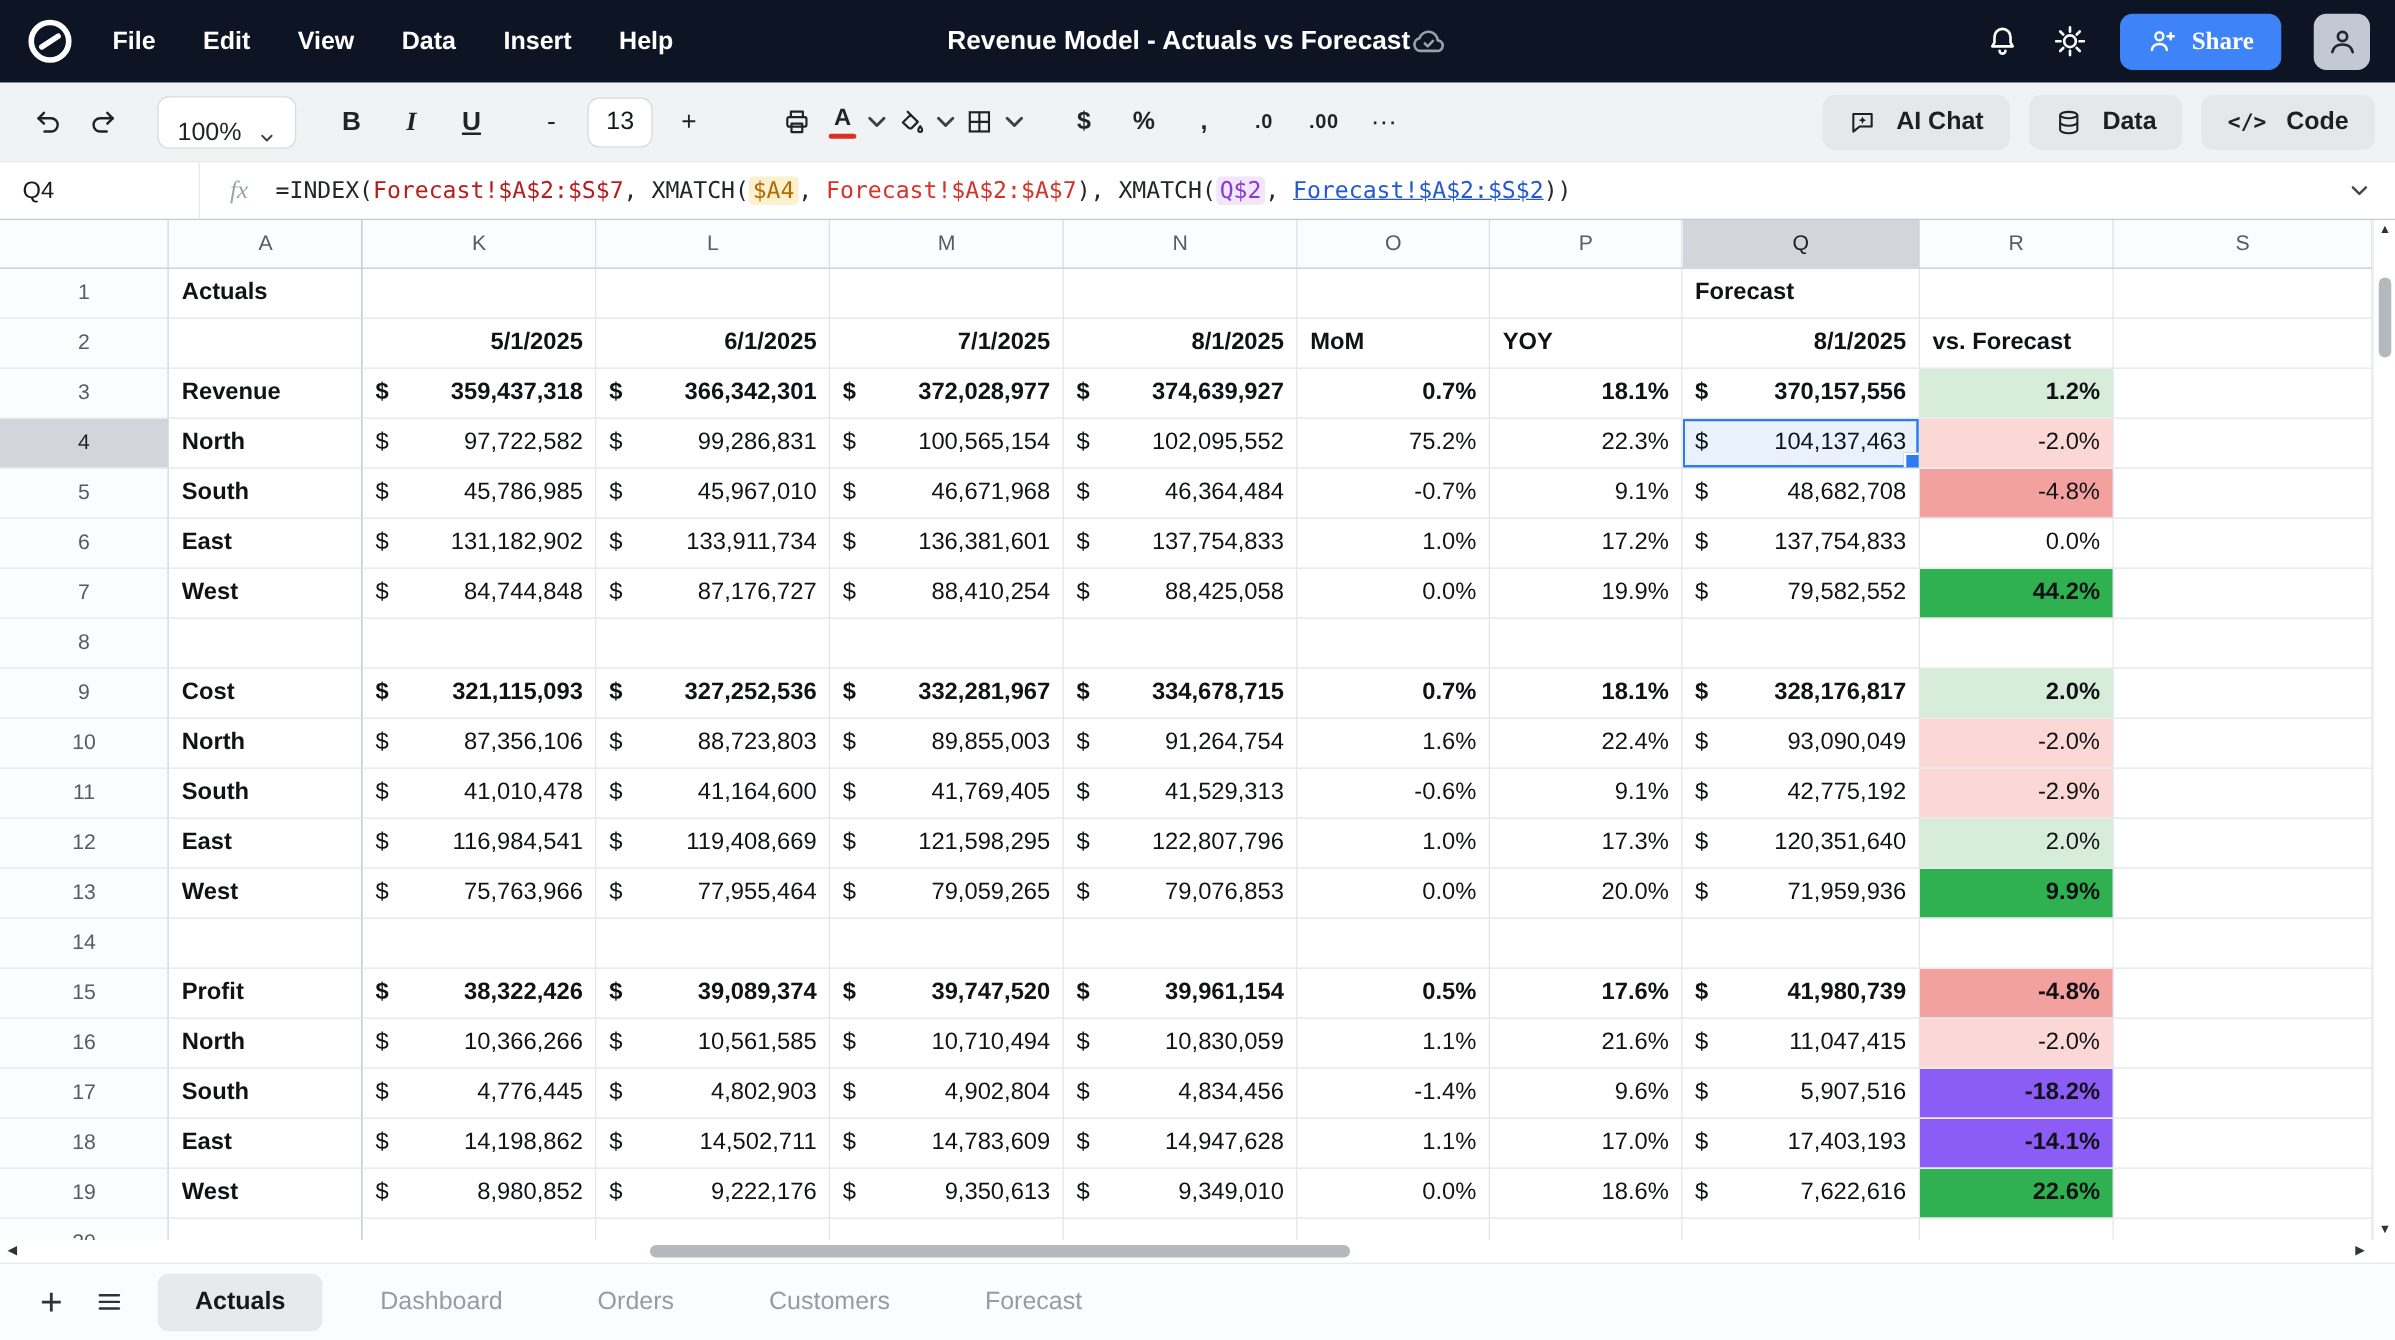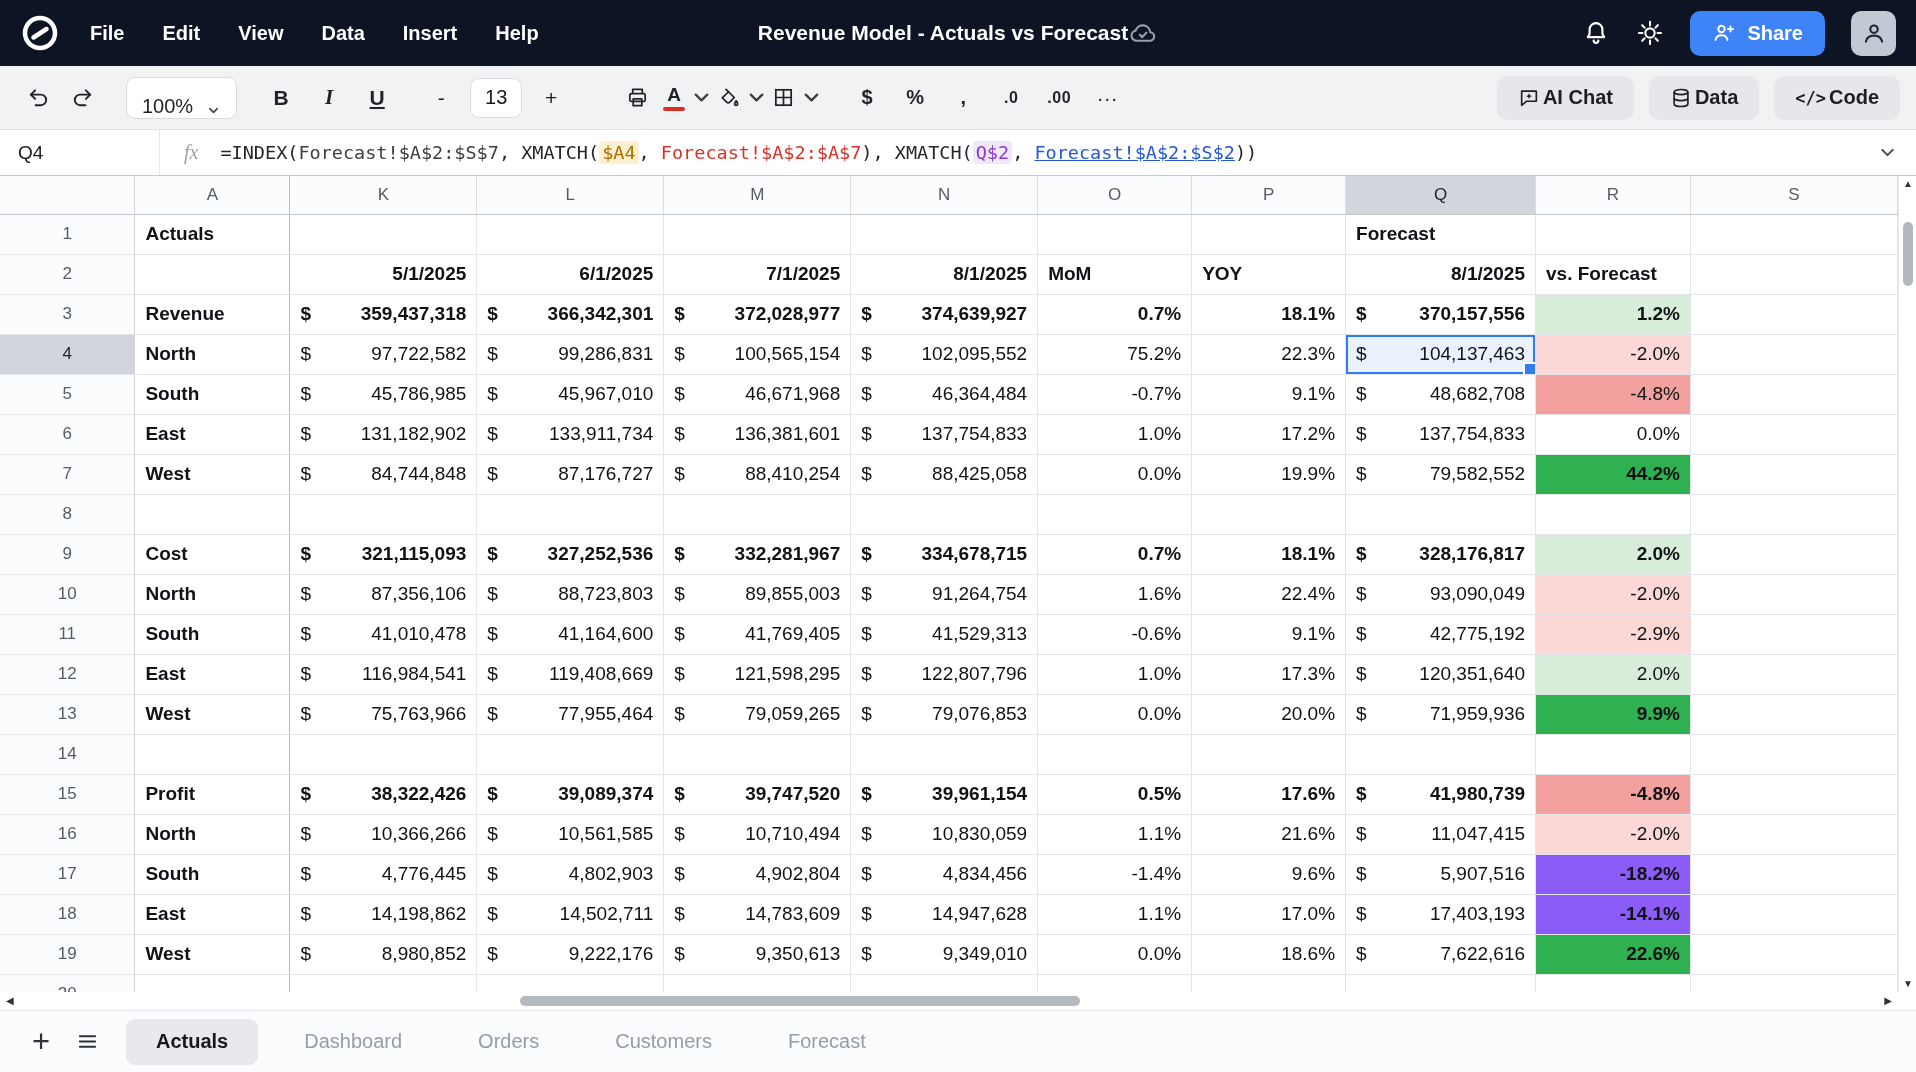--- a/index.html
+++ b/index.html
@@ -9,21 +9,21 @@
   button { font-family: inherit; }
 
   
   .topbar { position: absolute; top: 0; left: 0; width: 100%; height: 66px; background: #0d1423; display: flex; align-items: center; padding: 0 20px; color: #fff; z-index: 6; }
   .logo { width: 40px; height: 40px; margin-right: 30px; cursor: pointer; }
   .menu { display: flex; gap: 38px; }
   .menu-item { font-size: 20px; font-weight: 600; cursor: pointer; white-space: nowrap; }
   .title-wrap { position: absolute; left: 50%; top: 0; height: 66px; transform: translateX(-50%); display: flex; align-items: center; }
   .title { font-size: 21px; font-weight: 700; white-space: nowrap; }
   .cloud-ic { width: 30px; height: 30px; color: #97a0ab; }
-  .top-right { margin-left: auto; display: flex; align-items: center; gap: 26px; }
+  .top-right { margin-left: auto; display: flex; align-items: center; gap: 26px; font-family: Liberation Serif, serif; }
   .top-icon { width: 28px; height: 28px; cursor: pointer; color: #fff; }
   .share-btn { display: flex; align-items: center; gap: 11px; height: 45px; padding: 0 22px; border: none; border-radius: 10px; background: #3e83f8; color: #fff; font-size: 20px; font-weight: 700; cursor: pointer; }
   .share-btn svg { width: 24px; height: 24px; }
   .avatar-btn { width: 45px; height: 45px; border-radius: 10px; border: none; background: #c3c9d3; display: flex; align-items: center; justify-content: center; cursor: pointer; }
   .avatar-btn svg { width: 26px; height: 26px; color: #1f2732; }
 
   
   .toolbar { position: absolute; top: 66px; left: 0; width: 100%; height: 64px; background: #f1f2f4; display: flex; align-items: center; padding: 0 16px; border-bottom: 1px solid #e3e5e8; }
   .tb-btn { height: 42px; min-width: 44px; border: none; background: transparent; border-radius: 8px; display: flex; align-items: center; justify-content: center; gap: 5px; font-size: 21px; color: #1f2228; cursor: pointer; }
   .tb-btn svg { width: 23px; height: 23px; }
@@ -35,32 +35,32 @@
   .zoom-pill { height: 42px; display: flex; align-items: flex-end; gap: 13px; padding: 0 15px; background: #fff; border: 1px solid #d7dadf; border-radius: 9px; font-size: 20px; margin: 0 22px; cursor: pointer; color: #1f2228; }
   .fs-group { display: flex; align-items: center; gap: 7px; margin: 0 20px; }
   .fs-box { width: 52px; height: 40px; background: #fff; border: 1px solid #d7dadf; border-radius: 9px; display: flex; align-items: center; justify-content: center; font-size: 20px; }
   .chev { width: 15px; height: 15px; color: #3c4043; }
   .acolor-wrap { display: flex; flex-direction: column; align-items: center; gap: 3px; }
   .acolor-A { font-size: 19px; font-weight: 700; line-height: 1; }
   .color-bar { width: 22px; height: 4px; background: #d93025; border-radius: 2px; }
   .grp { display: flex; align-items: center; gap: 4px; }
   .grp.m-l { margin-left: 22px; }
   .tb-right { margin-left: auto; display: flex; align-items: center; gap: 15px; }
-  .pill-btn { height: 44px; display: flex; align-items: center; gap: 3px; padding: 0 21px; background: #e5e7ea; border: none; border-radius: 10px; font-size: 20px; font-weight: 600; color: #1c1f24; cursor: pointer; }
+  .pill-btn { height: 44px; display: flex; align-items: center; gap: 16px; padding: 0 21px; background: #e5e7ea; border: none; border-radius: 10px; font-size: 20px; font-weight: 600; color: #1c1f24; cursor: pointer; }
   .pill-btn svg { width: 22px; height: 22px; }
   .code-glyph { font-family: "DejaVu Sans Mono", monospace; font-size: 17px; font-weight: 700; }
 
   
   .formulabar { position: absolute; top: 130px; left: 0; width: 100%; height: 46px; background: #fff; border-bottom: 1px solid #c6cacf; display: flex; align-items: center; z-index: 5; }
   .name-box { width: 160px; height: 100%; display: flex; align-items: center; padding-left: 18px; font-size: 19px; color: #17191d; border-right: 1px solid #e6e8eb; cursor: pointer; }
   .fx { font-family: "Liberation Serif", serif; font-style: italic; font-size: 20px; color: #9aa2ac; margin: 0 22px 0 24px; }
   .formula-text { display: flex; align-items: center; font-family: "DejaVu Sans Mono", monospace; font-size: 18.5px; white-space: pre; overflow: hidden; flex: 1; }
   .fp { padding: 1px 0; }
   .fp-plain  { color: #23262b; }
-  .fp-blue   { color: #404040; }
+  .fp-blue   { color: #b91c1c; }
   .fp-orange { color: #b06c00; background: #fdf0cf; border-radius: 4px; padding: 1px 3px; }
   .fp-red    { color: #d6332a; }
   .fp-purple { color: #8a3ad6; background: #f1e7fc; border-radius: 4px; padding: 1px 3px; }
   .fp-indigo { color: #2458d6; text-decoration: underline; }
   .fb-chevron { width: 21px; height: 21px; color: #43464b; margin: 0 18px 0 12px; cursor: pointer; }
 
   
   .grid-area { position: absolute; top: 176px; left: 0; width: 1898px; height: 816px; background: #fff; overflow: hidden; }
   table.sheet { border-collapse: collapse; table-layout: fixed; }
   .sheet th, .sheet td { height: 40px; overflow: hidden; white-space: nowrap; }

